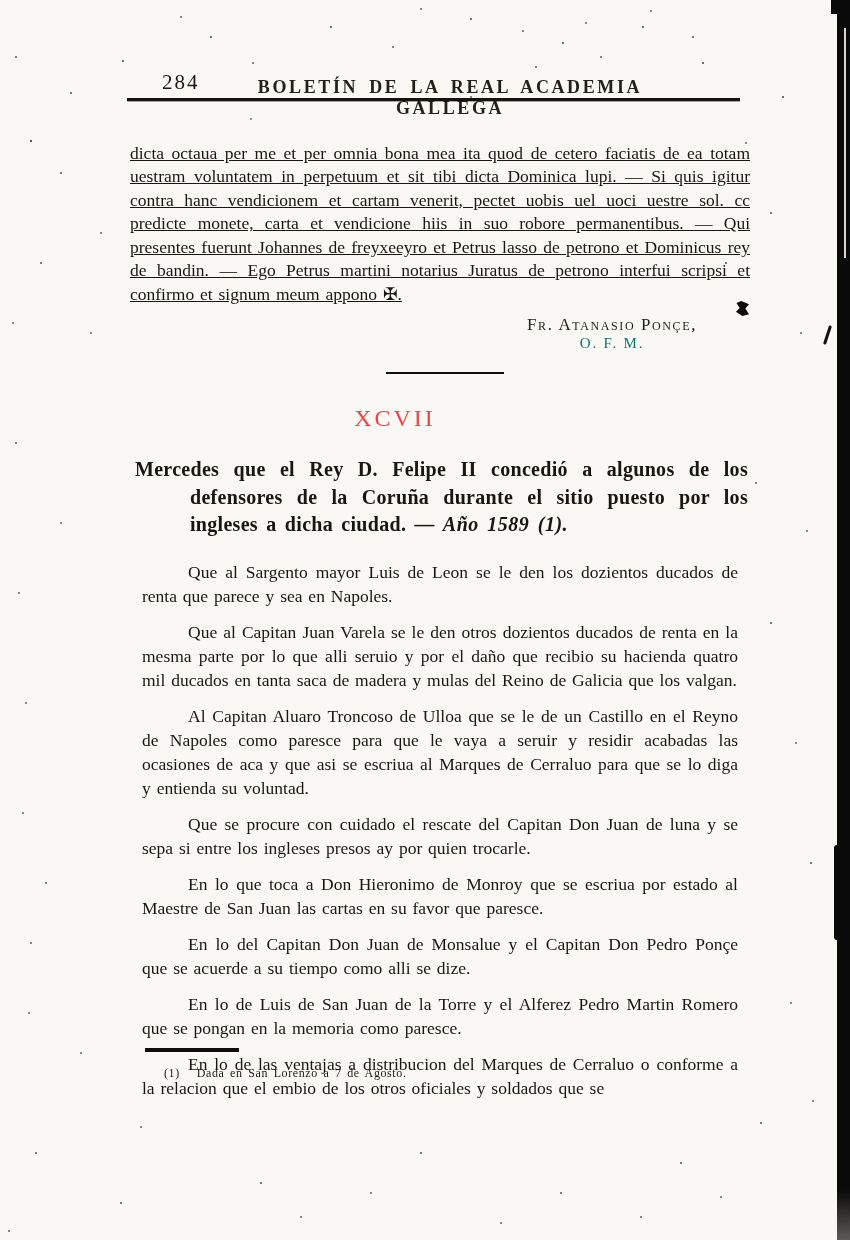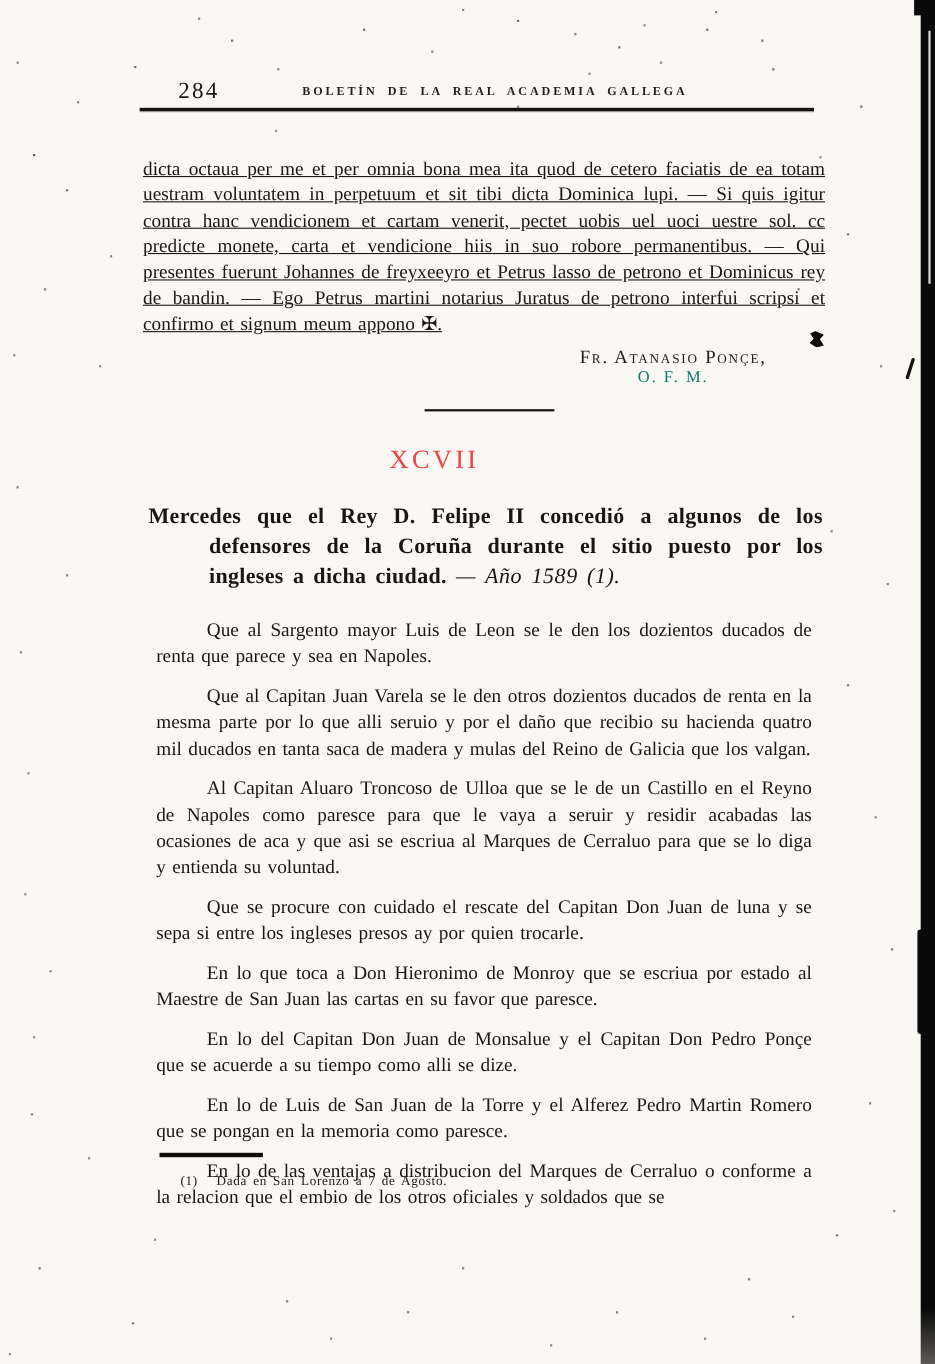--- a/index.html
+++ b/index.html
@@ -11,21 +11,21 @@
     -webkit-font-smoothing:antialiased;
   }
   .abs{position:absolute;}
 
   
   .page-number{
     left:162px;top:70px;font-size:21px;letter-spacing:2px;color:#1b1611;
   }
   .running-title{
     left:225px;top:77px;width:450px;text-align:center;
-    font-size:11px;font-weight:700;letter-spacing:2.6px;word-spacing:4px;
+    font-size:18px;font-weight:700;letter-spacing:2.6px;word-spacing:4px;
     color:#241f18;
   }
   .header-rule{
     left:127px;top:98px;width:613px;height:3px;background:#151210;
     box-shadow:0 1px 0 rgba(20,17,14,.35);
   }
 
   
   .latin{
     left:130px;top:124px;width:620px;
@@ -54,21 +54,21 @@
     font-size:24px;font-weight:400;letter-spacing:3px;color:#ef4444;margin:0;
   }
   .article-title{
     left:135px;top:456px;width:613px;
     padding-left:55px;text-indent:-55px;box-sizing:border-box;
     font-size:20px;font-weight:700;line-height:27.5px;
     text-align:justify;word-spacing:3px;letter-spacing:.3px;
     color:#1a1510;margin:0;
   }
   .article-title .t-date{
-    font-weight:400;font-style:italic;letter-spacing:.5px;
+    font-weight:700;font-style:italic;letter-spacing:.5px;
   }
 
   
   .body-text{
     left:130px;top:548px;width:620px;
     font-size:17.5px;line-height:24px;text-align:justify;word-spacing:1.5px;
   }
   .body-text p{margin:12px;text-indent:46px;}
 
   

